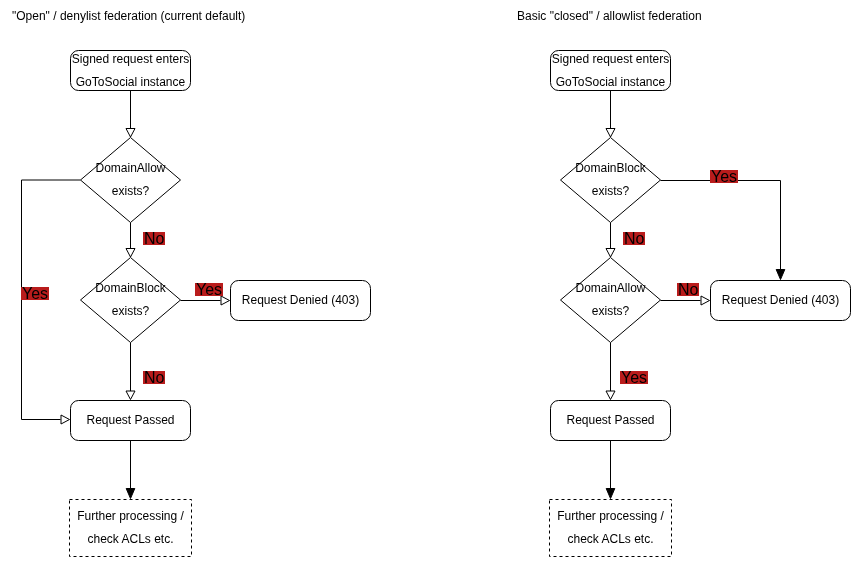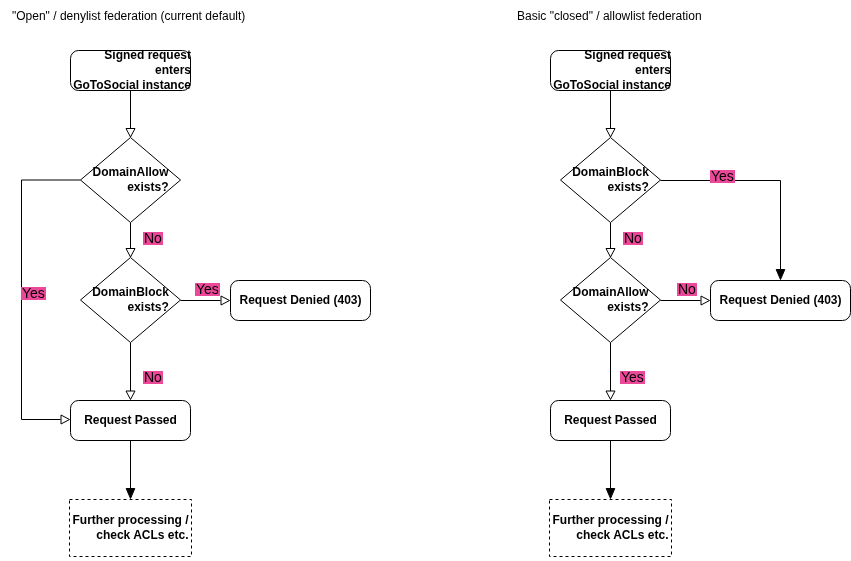--- a/index.html
+++ b/index.html
@@ -43,37 +43,36 @@
     stroke-width: 1;
   }
   .dashed {
     stroke-dasharray: 3 3;
   }
   .txt {
     position: absolute;
     display: flex;
     align-items: center;
     justify-content: center;
-    text-align: right;
+    text-align: center;
     white-space: pre-line;
     font-size: 12px;
-    line-height: 15px;
-    font-weight: bold;
+    line-height: 23px;
   }
   .title {
     position: absolute;
     font-size: 12px;
     line-height: 14px;
     white-space: nowrap;
   }
   .lbl {
     position: absolute;
-    font-size: 14px;
+    font-size: 16px;
     line-height: 13px;
-    background: #ec4899;
+    background: #b91c1c;
     padding: 0 1px;
     white-space: nowrap;
   }
 </style>
 </head>
 <body>
 
 <div class="canvas">
 
   <svg width="851" height="561" viewBox="0 0 851 561">

